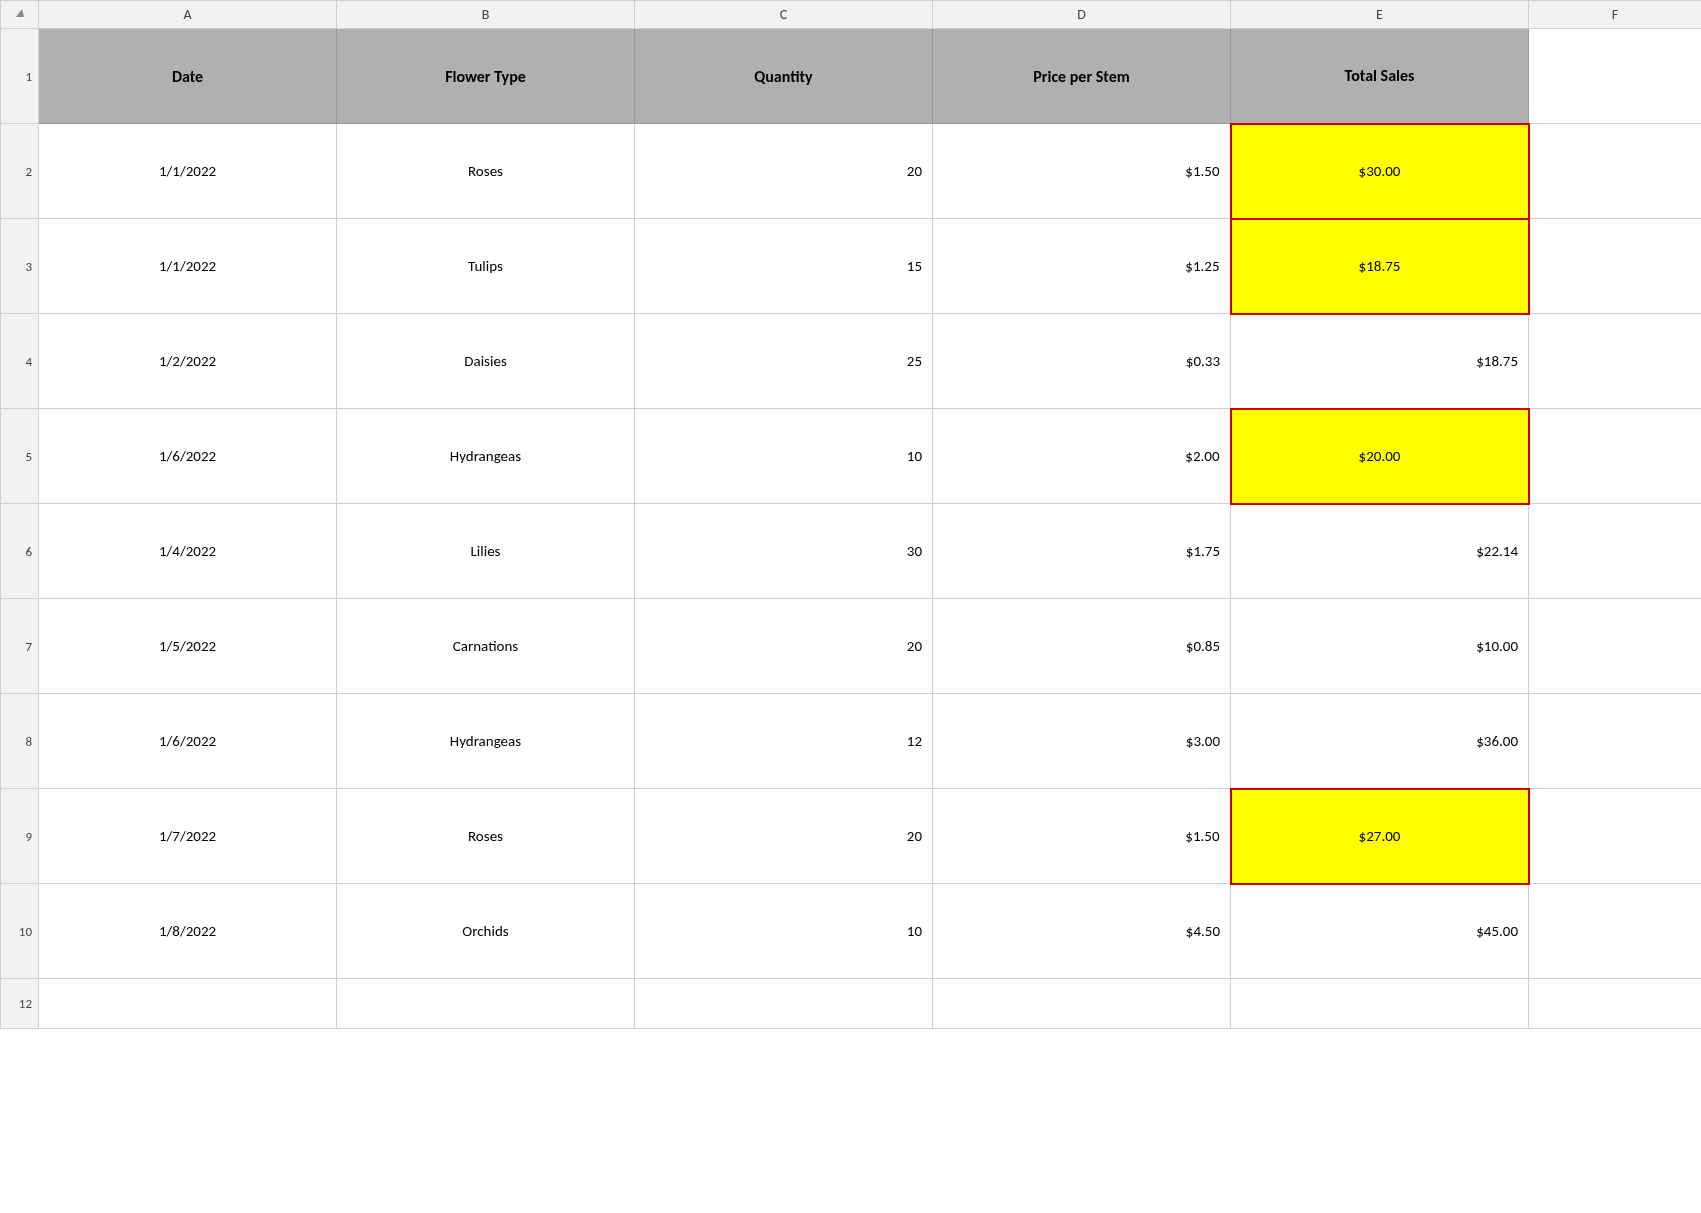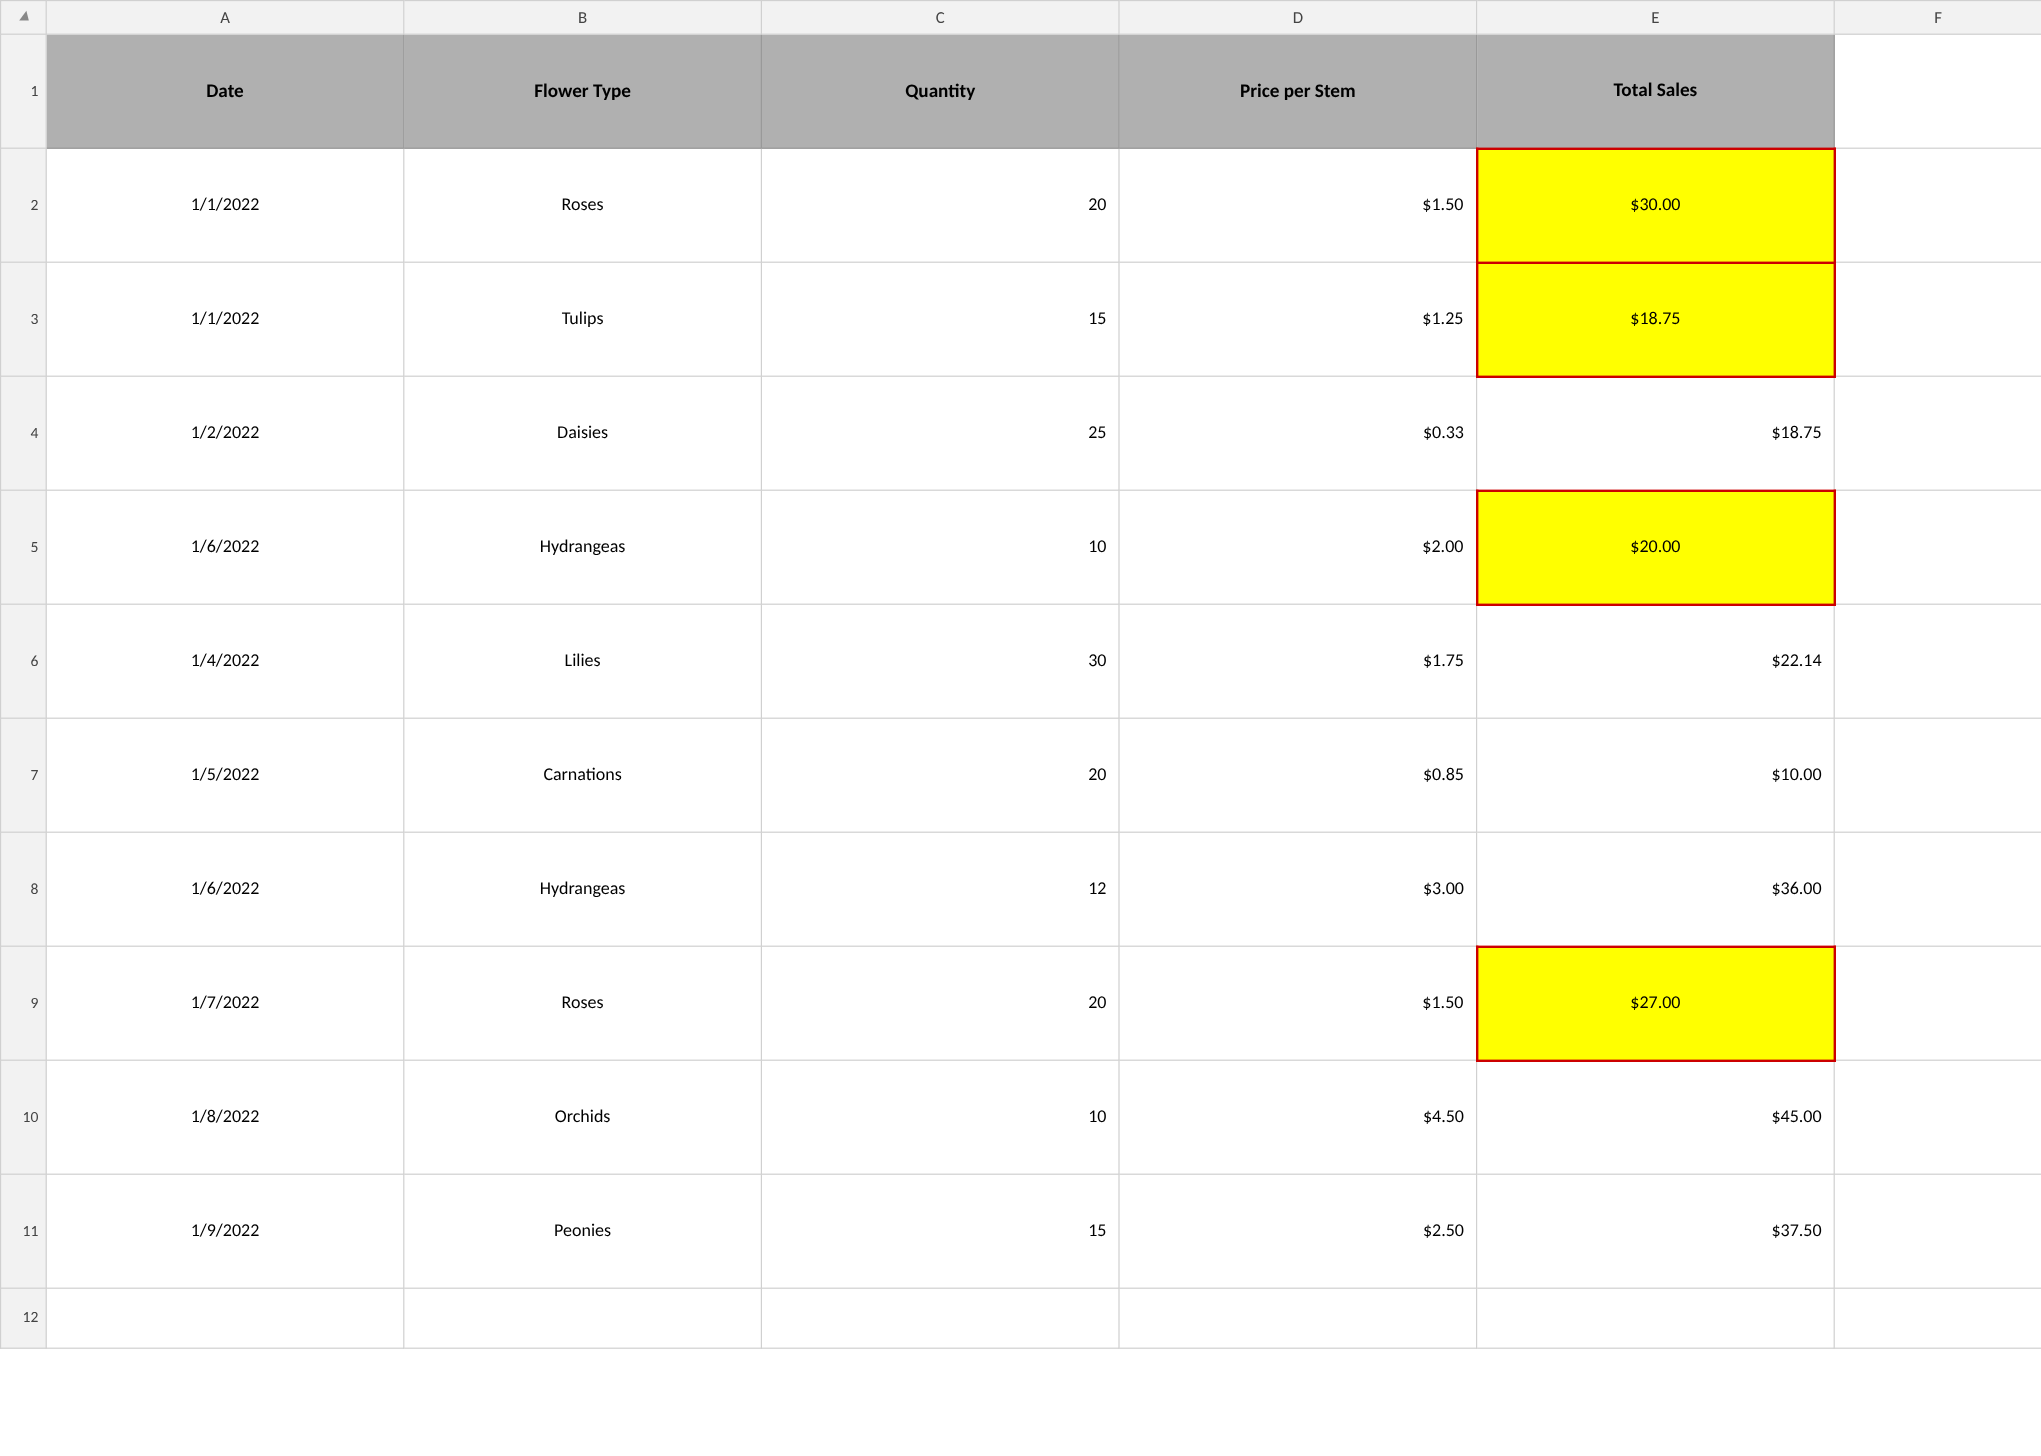--- a/index.html
+++ b/index.html
@@ -223,29 +223,20 @@
         </tr>
         <tr>
           <td class="row-num">10</td>
           <td class="data-cell center">1/8/2022</td>
           <td class="data-cell center">Orchids</td>
           <td class="data-cell right">10</td>
           <td class="data-cell right">$4.50</td>
           <td class="data-cell right normal-cell">$45.00</td>
           <td class="data-cell"></td>
         </tr>
-        <tr>
-          <td class="row-num">11</td>
-          <td class="data-cell center">1/9/2022</td>
-          <td class="data-cell center">Peonies</td>
-          <td class="data-cell right">15</td>
-          <td class="data-cell right">$2.50</td>
-          <td class="data-cell right normal-cell">$37.50</td>
-          <td class="data-cell"></td>
-        </tr>
         <tr class="empty-row">
           <td class="row-num">12</td>
           <td class="data-cell"></td>
           <td class="data-cell"></td>
           <td class="data-cell"></td>
           <td class="data-cell"></td>
           <td class="data-cell"></td>
           <td class="data-cell"></td>
         </tr>
       </tbody>

